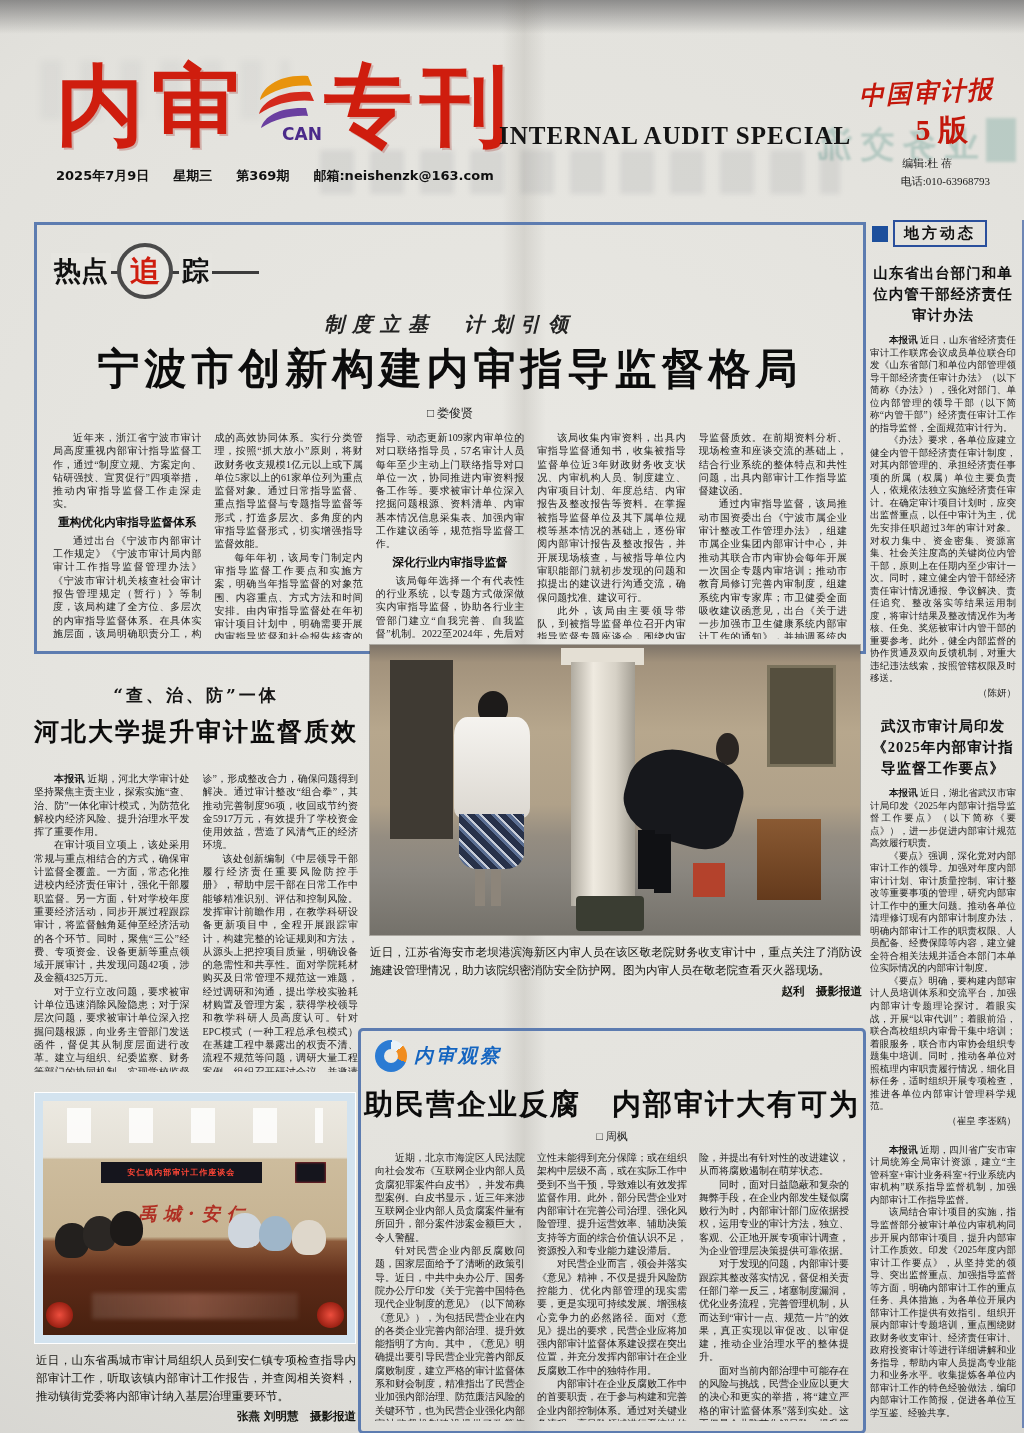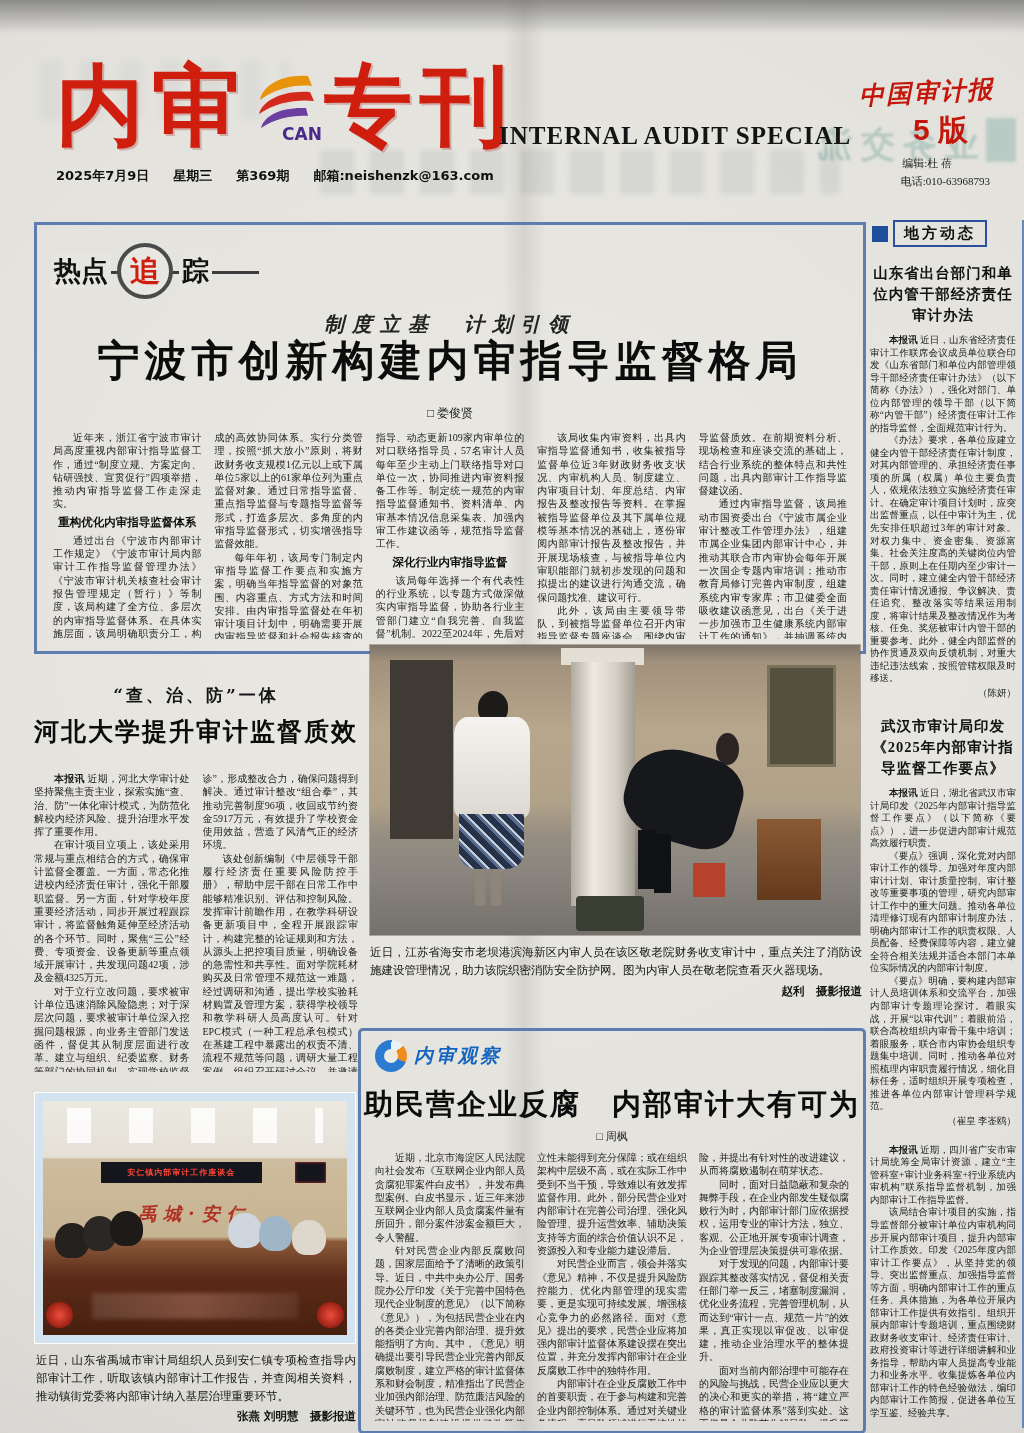--- a/index.html
+++ b/index.html
@@ -29,39 +29,39 @@
   
   .mast-title{position:absolute;left:56px;top:62px;display:flex;align-items:center;gap:0;
     color:#cf1d0e;font-family:"DejaVu Sans",sans-serif;font-weight:900;}
   .mast-word{font-size:88px;line-height:1;letter-spacing:8px;text-shadow:2px 2px 0 rgba(150,20,10,.25);}
   .can-logo{width:76px;height:80px;flex:0 0 auto;}
   .sub-en{position:absolute;left:474px;top:122px;font-family:"Liberation Serif",serif;
     font-weight:700;font-size:25px;letter-spacing:1px;color:#141414;padding-left:25px;}
   .brand{position:absolute;right:30px;top:76px;color:#c3170b;font-size:25px;font-weight:700;
     font-style:italic;font-family:"DejaVu Serif",serif;transform:rotate(-3deg);letter-spacing:2px;}
   .pageno{position:absolute;right:56px;top:110px;color:#c3170b;font-size:30px;font-weight:900;
-    font-family:Liberation Sans, sans-serif;}
+    font-family:Liberation Serif, serif;}
   .editor{position:absolute;right:72px;top:156px;font-size:11px;color:#222;}
   .phone{position:absolute;right:34px;top:174px;font-size:11px;color:#222;}
   .dateline{position:absolute;left:56px;top:167px;display:flex;gap:24px;font-size:13px;
     font-weight:700;color:#101010;font-family:"DejaVu Sans",sans-serif;}
   
   .box-lead{position:absolute;left:34px;top:222px;width:826px;height:426px;
     border:3px solid #5d7cb0;}
   .badge{position:absolute;left:14px;top:18px;width:208px;height:62px;}
   .badge::before{content:"";position:absolute;left:0;right:0;top:28px;height:3px;background:#3c3c3c;}
   .badge-row{position:relative;display:flex;align-items:center;gap:6px;}
   .badge-txt{font-size:27px;font-weight:900;color:#111;font-family:"DejaVu Sans",sans-serif;
     background:#e6e5e0;padding:0 3px;position:relative;}
   .badge-circle{width:56px;height:56px;border-radius:50%;border:4px solid #4a4a4a;background:#e8e7e2;
     display:flex;align-items:center;justify-content:center;position:relative;box-sizing:border-box;}
   .badge-seal{color:#cf1d0e;font-size:30px;font-weight:900;font-family:"DejaVu Serif",serif;}
   .lead-kicker{position:absolute;left:0;right:0;top:86px;text-align:center;font-size:20px;
     letter-spacing:8px;color:#222;font-family:"DejaVu Serif",serif;font-style:italic;font-weight:700;}
-  .lead-headline{position:absolute;left:0;right:0;top:108px;text-align:center;font-size:42px;
+  .lead-headline{position:absolute;left:0;right:0;top:116px;text-align:center;font-size:42px;
     font-weight:900;letter-spacing:5px;color:#0c0c0c;font-family:"DejaVu Sans",sans-serif;}
   .lead-byline{position:absolute;left:0;right:0;top:180px;text-align:center;font-size:12px;color:#222;}
   .lead-cols{position:absolute;left:16px;right:16px;top:206px;bottom:12px;display:flex;gap:13px;overflow:hidden;}
   .col{flex:1;overflow:hidden;}
   .col p{margin:0;text-indent:2em;font-size:10px;line-height:1.33;text-align:justify;color:#1b1b1b;}
   .col p.cont{text-indent:0;}
   .col h4{margin:4px 0;text-align:center;font-size:11.5px;font-weight:900;
     font-family:"DejaVu Sans",sans-serif;color:#0e0e0e;}
   
   .hebei{position:absolute;left:34px;top:664px;width:324px;height:420px;padding-top:20px;box-sizing:border-box;}
@@ -201,21 +201,21 @@
       <div class="col">
           <p>近年来，浙江省宁波市审计局高度重视内部审计指导监督工作，通过“制度立规、方案定向、钻研强技、宣贯促行”四项举措，推动内审指导监督工作走深走实。</p>
           <h4>重构优化内审指导监督体系</h4>
           <p>通过出台《宁波市内部审计工作规定》《宁波市审计局内部审计工作指导监督管理办法》《宁波市审计机关核查社会审计报告管理规定（暂行）》等制度，该局构建了全方位、多层次的内审指导监督体系。在具体实施层面，该局明确职责分工，构建由内审指导监督处、各审计业务处室、内部审计协会组</p>
         </div>
       <div class="col">
           <p class="cont">成的高效协同体系。实行分类管理，按照“抓大放小”原则，将财政财务收支规模1亿元以上或下属单位5家以上的61家单位列为重点监督对象。通过日常指导监督、重点指导监督与专题指导监督等形式，打造多层次、多角度的内审指导监督形式，切实增强指导监督效能。</p>
           <p>每年年初，该局专门制定内审指导监督工作要点和实施方案，明确当年指导监督的对象范围、内容重点、方式方法和时间安排。由内审指导监督处在年初审计项目计划中，明确需要开展内审指导监督和社会报告核查的项目，每年各安排5个和10个左右。完善联络</p>
         </div>
       <div class="col">
-          <p class="cont">指导、动态更新109家内审单位的对口联络指导员，57名审计人员每年至少主动上门联络指导对口单位一次，协同推进内审资料报备工作等。制定统一规范的内审指导监督通知书、资料清单、内审基本情况信息采集表、加强内审工作建议函等，规范指导监督工作。</p>
+          <p class="cont">指导、动态更新109家内审单位的对口联络指导员，57名审计人员每年至少主动上门联络指导对口单位一次，协同推进内审资料报备工作等。要求被审计单位深入挖掘问题根源、资料清单、内审基本情况信息采集表、加强内审工作建议函等，规范指导监督工作。</p>
           <h4>深化行业内审指导监督</h4>
           <p>该局每年选择一个有代表性的行业系统，以专题方式做深做实内审指导监督，协助各行业主管部门建立“自我完善、自我监督”机制。2022至2024年，先后对国资、教育、卫健等行业主管部门及其下属单位开展专题指导监督。</p>
         </div>
       <div class="col">
           <p>该局收集内审资料，出具内审指导监督通知书，收集被指导监督单位近3年财政财务收支状况、内审机构人员、制度建立、内审项目计划、年度总结、内审报告及整改报告等资料。在掌握被指导监督单位及其下属单位规模等基本情况的基础上，逐份审阅内部审计报告及整改报告，并开展现场核查，与被指导单位内审职能部门就初步发现的问题和拟提出的建议进行沟通交流，确保问题找准、建议可行。</p>
           <p>此外，该局由主要领导带队，到被指导监督单位召开内审指导监督专题座谈会，围绕内审工作经验做法、困难问题、建议意见进行交流探讨，提升指</p>
         </div>
       <div class="col">
           <p class="cont">导监督质效。在前期资料分析、现场检查和座谈交流的基础上，结合行业系统的整体特点和共性问题，出具内部审计工作指导监督建议函。</p>
           <p>通过内审指导监督，该局推动市国资委出台《宁波市属企业审计整改工作管理办法》，组建市属企业集团内部审计中心，并推动其联合市内审协会每年开展一次国企专题内审培训；推动市教育局修订完善内审制度，组建系统内审专家库；市卫健委全面吸收建议函意见，出台《关于进一步加强市卫生健康系统内部审计工作的通知》，并抽调系统内专业人员成立审计工作专班和开展专题培训。</p>

